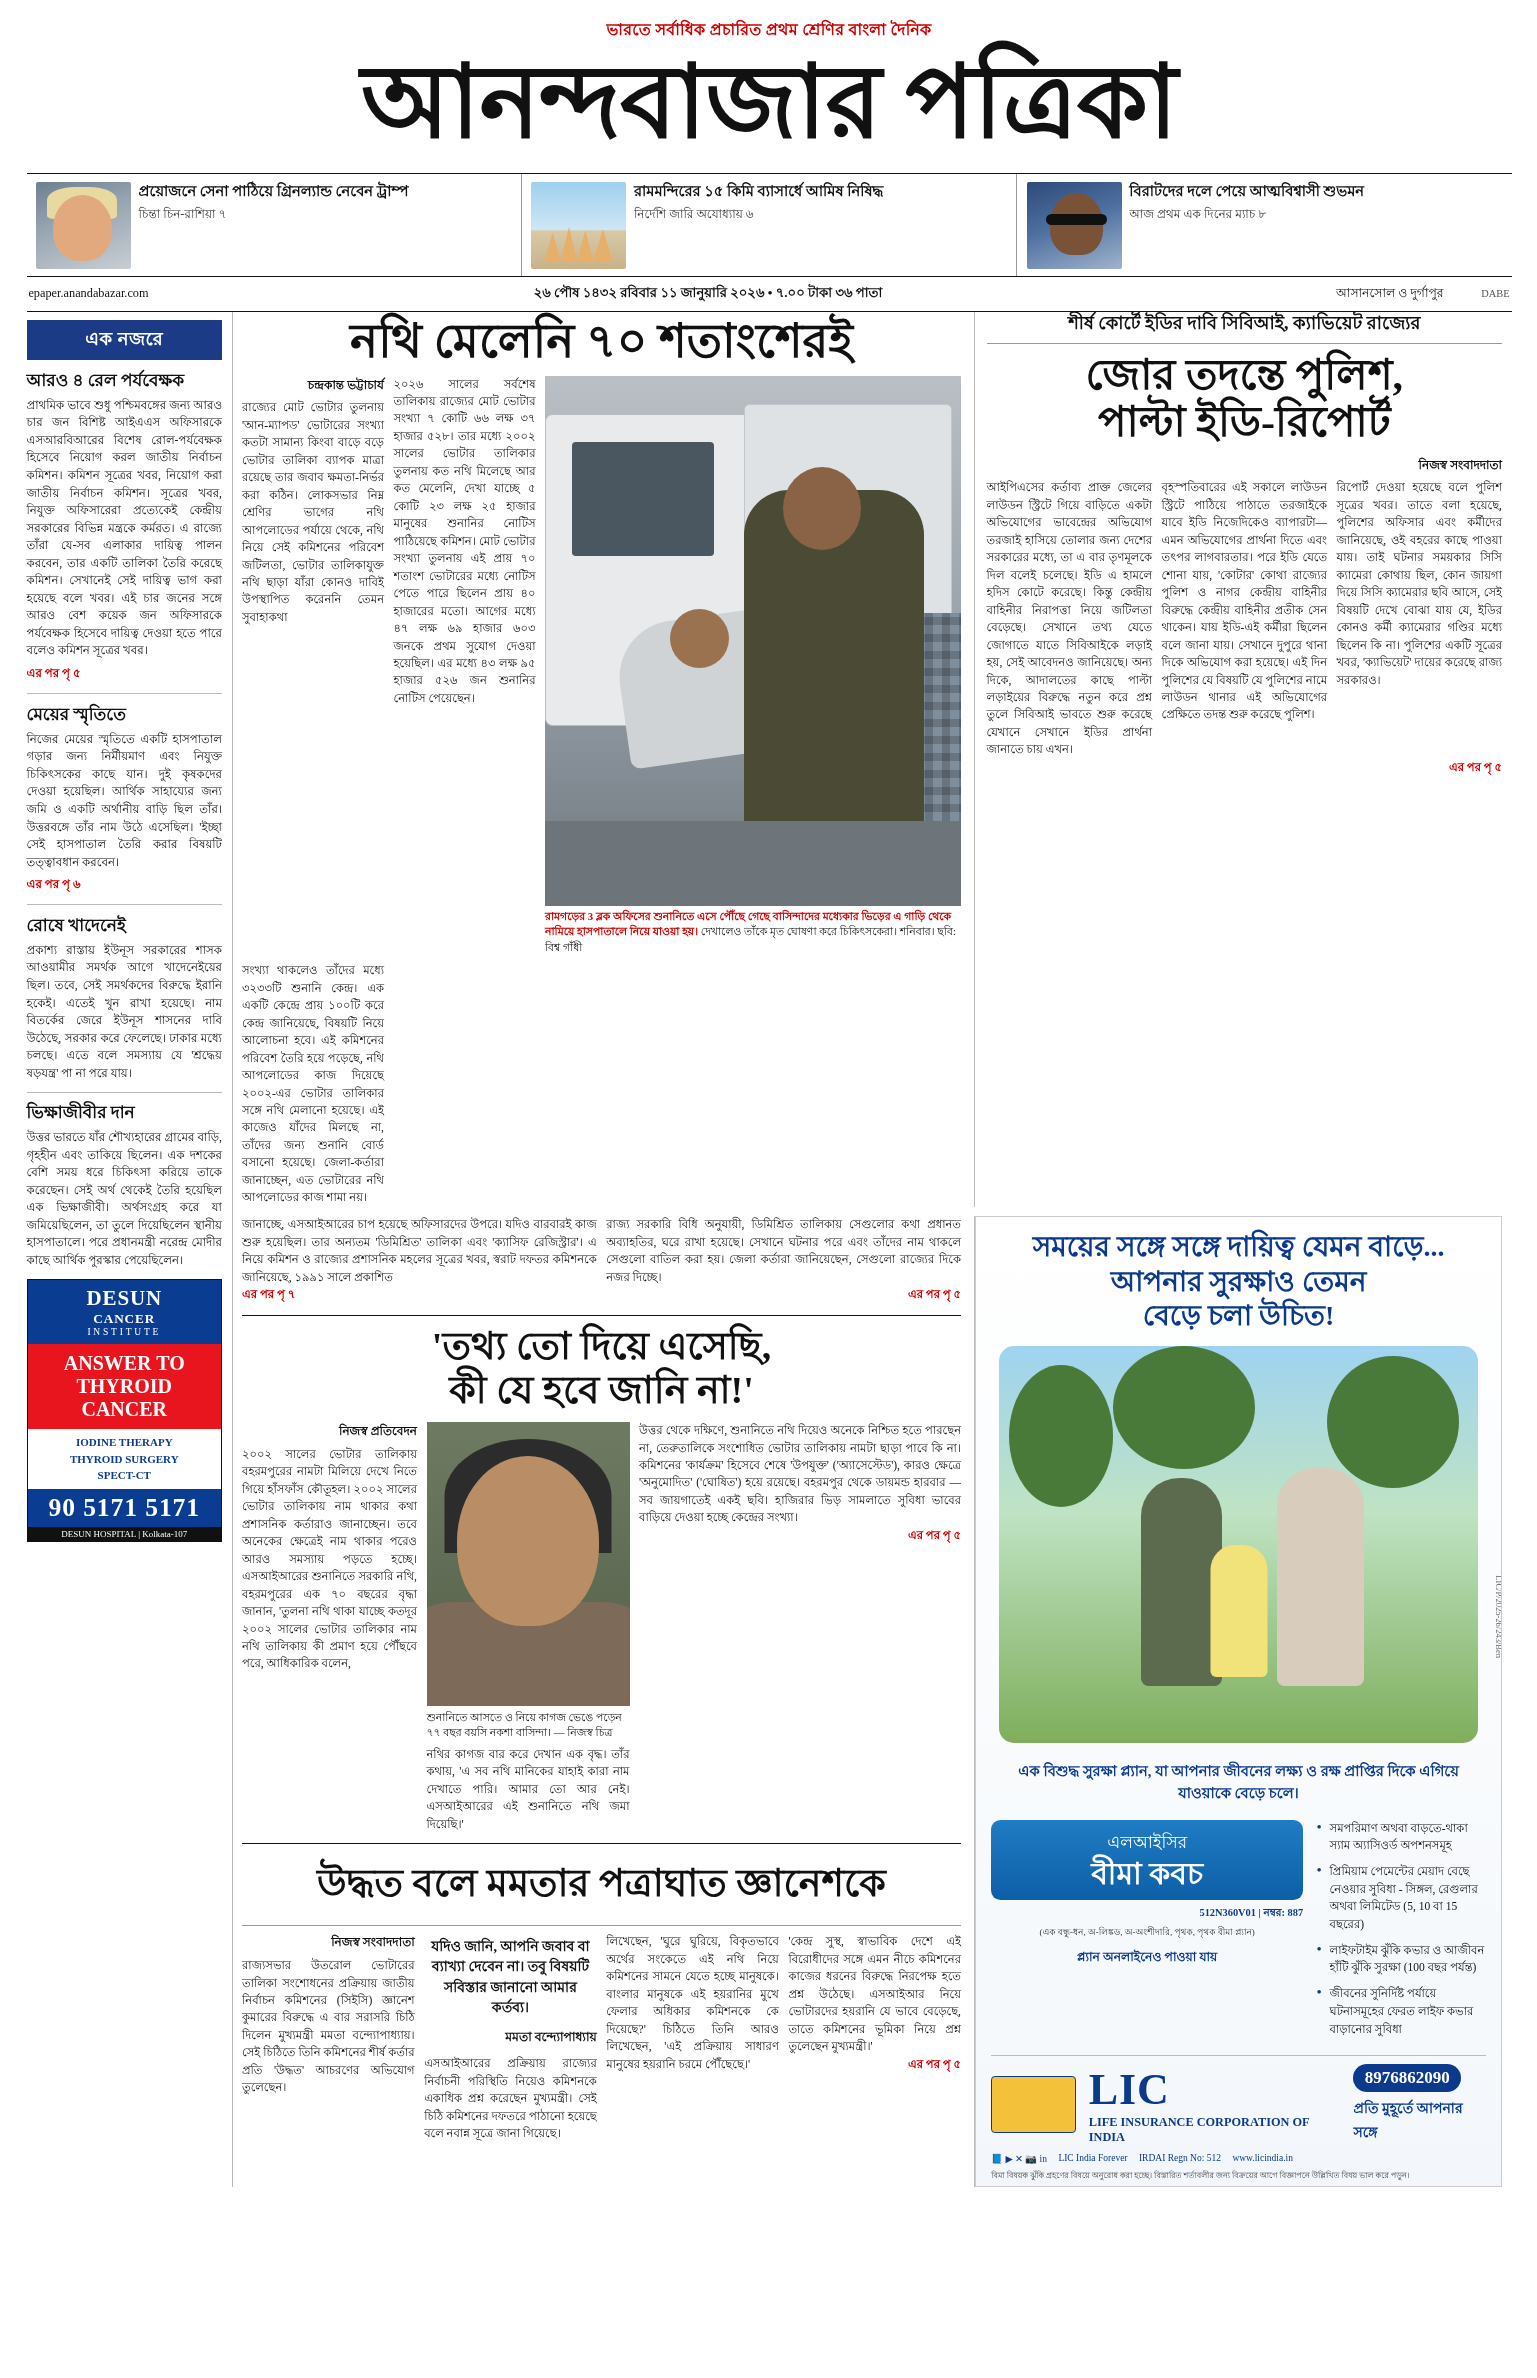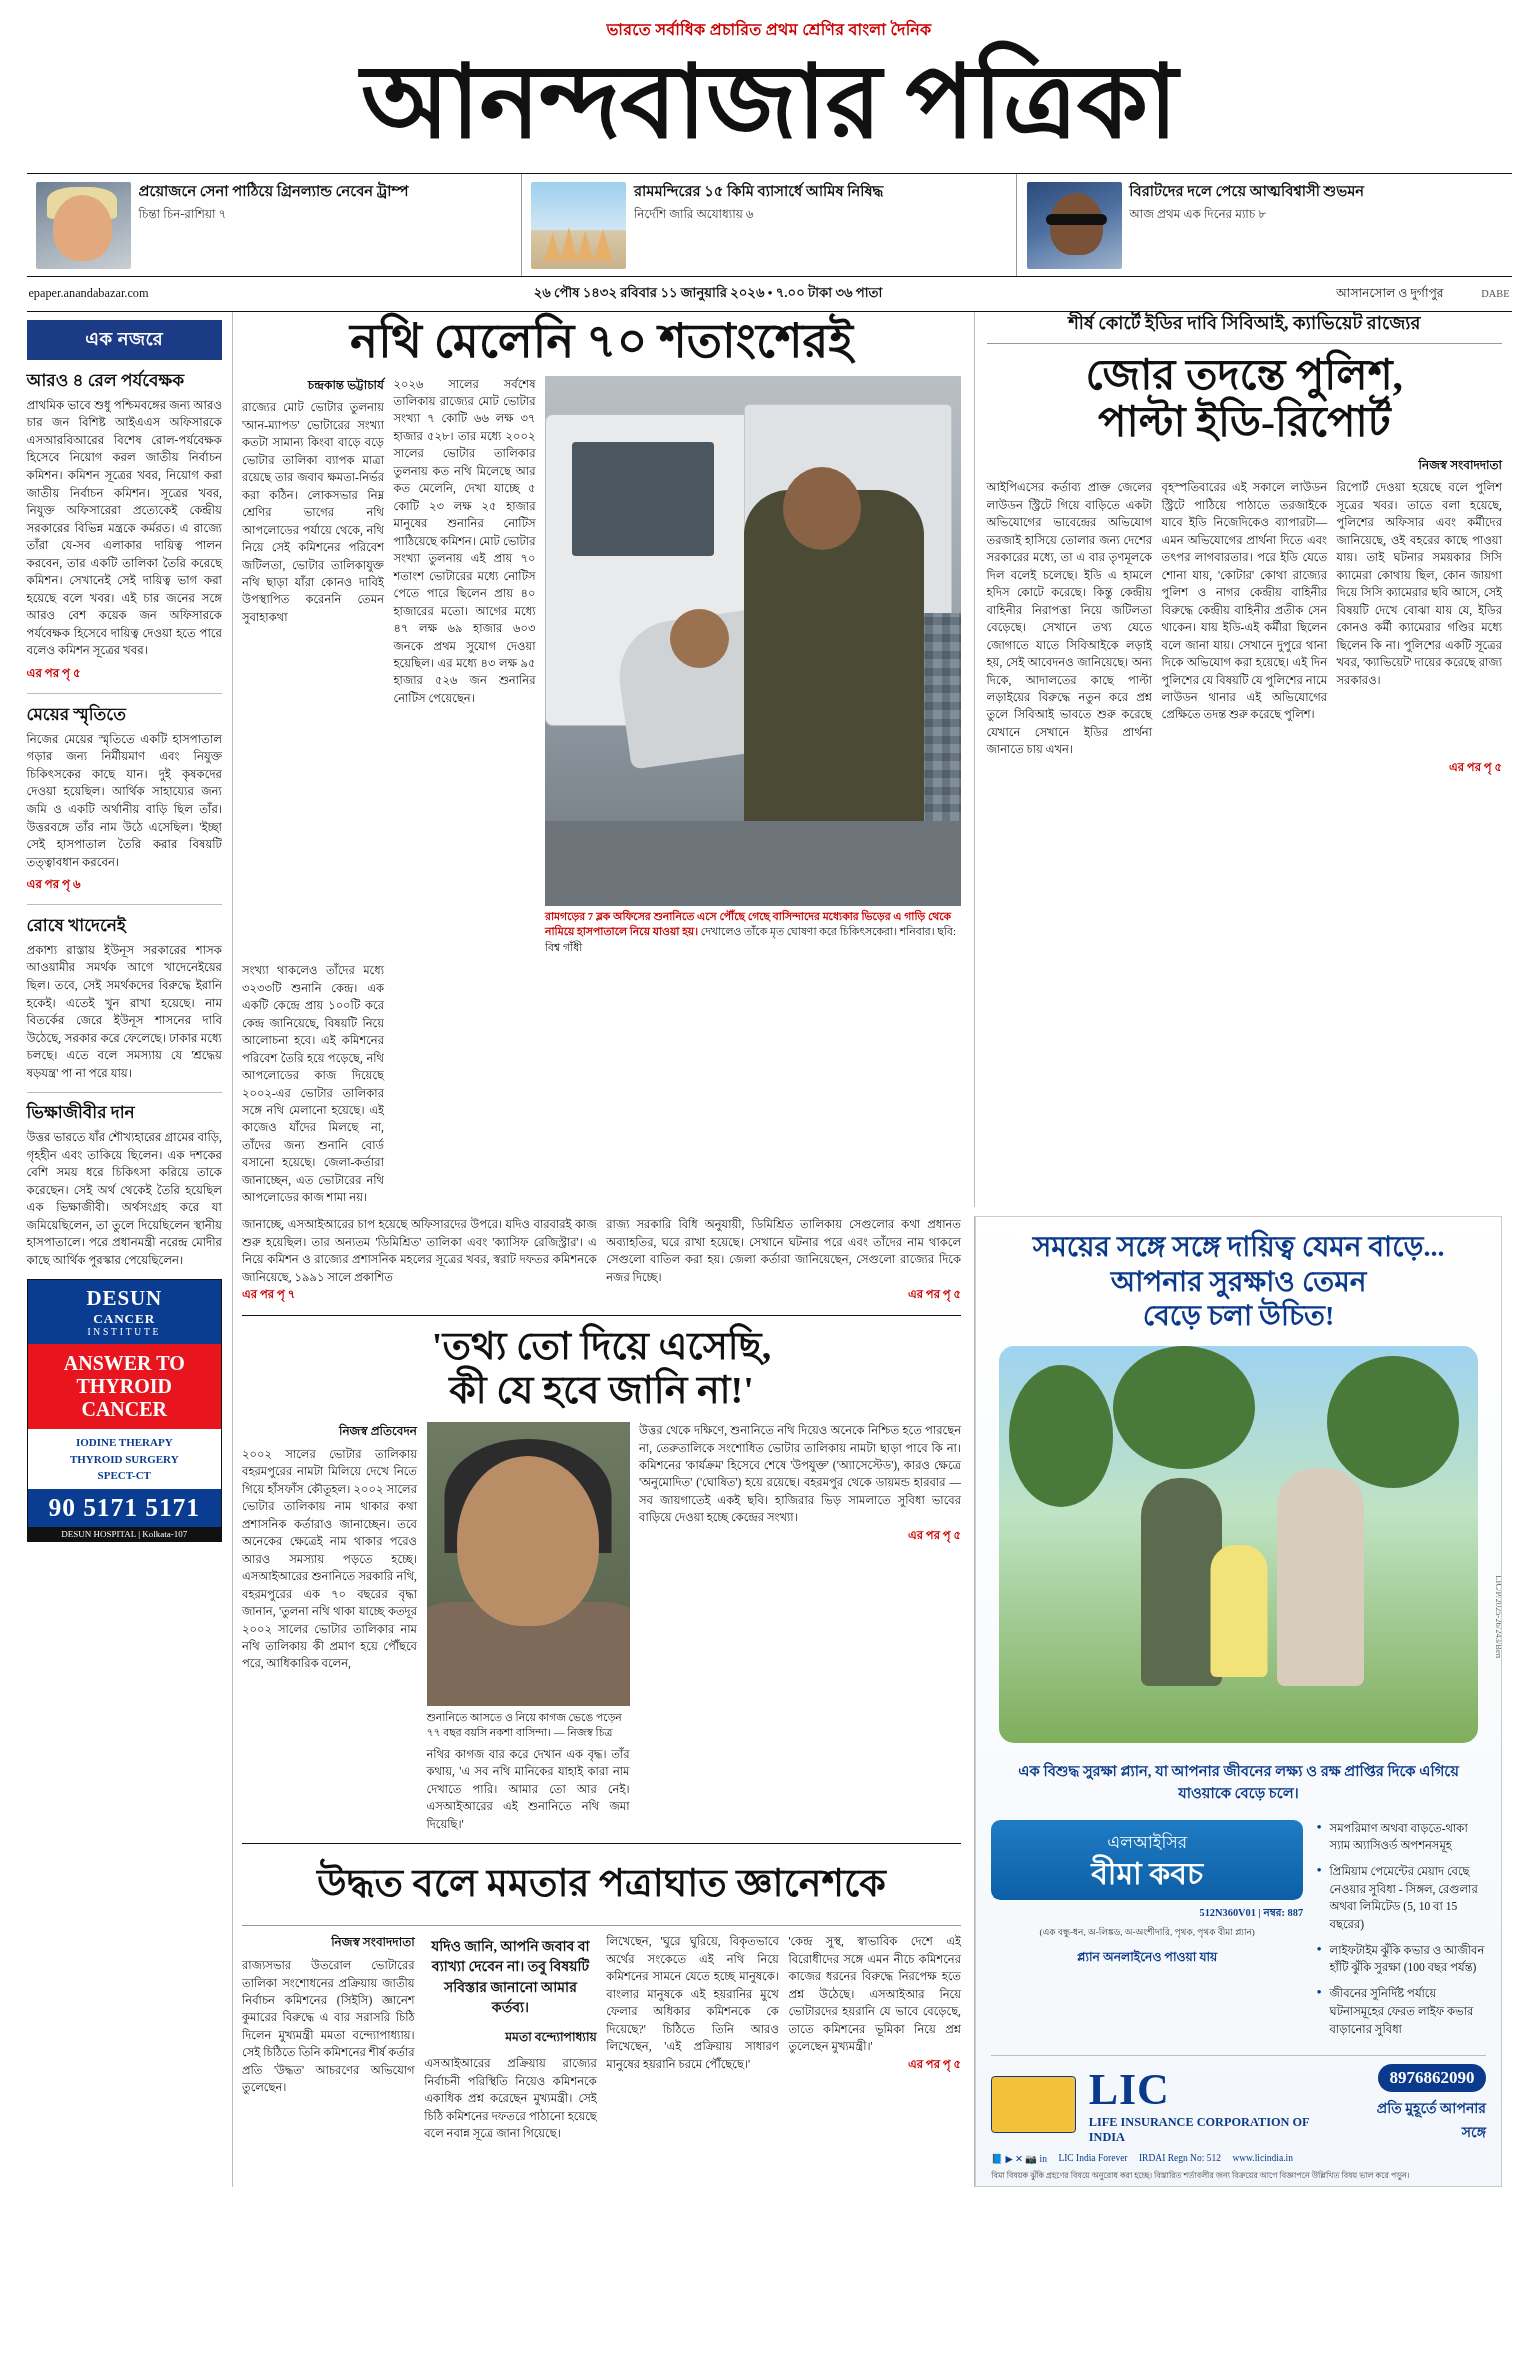--- a/index.html
+++ b/index.html
@@ -256,21 +256,21 @@
                 <div class="lp-van2"></div>
                 <div class="lp-blue"></div>
                 <div class="lp-check"></div>
                 <div class="lp-person2"></div>
                 <div class="lp-head2"></div>
                 <div class="lp-man"></div>
                 <div class="lp-head"></div>
                 <div class="lp-ground"></div>
               </div>
               <div class="cap">
-                <span class="red">রামগড়ের 7 ব্লক অফিসের শুনানিতে এসে পৌঁছে গেছে বাসিন্দাদের মধ্যেকার ভিড়ের এ গাড়ি থেকে নামিয়ে হাসপাতালে নিয়ে যাওয়া হয়।</span>
+                <span class="red">রামগড়ের 3 ব্লক অফিসের শুনানিতে এসে পৌঁছে গেছে বাসিন্দাদের মধ্যেকার ভিড়ের এ গাড়ি থেকে নামিয়ে হাসপাতালে নিয়ে যাওয়া হয়।</span>
                 <span>দেখালেও তাঁকে মৃত ঘোষণা করে চিকিৎসকেরা। শনিবার।</span>
                 <span>ছবি: বিশ্ব গাঁধী</span>
               </div>
             </div>
           </div>
           <div style="display:flex; gap:9.5px; margin-top:7.6px;">
             <div style="flex:0 0 142px;" class="ptext">সংখ্যা থাকলেও তাঁদের মধ্যে ৩২৩৩টি শুনানি কেন্দ্র। এক একটি কেন্দ্রে প্রায় ১০০টি করে কেন্দ্র জানিয়েছে, বিষয়টি নিয়ে আলোচনা হবে। এই কমিশনের পরিবেশ তৈরি হয়ে পড়েছে, নথি আপলোডের কাজ দিয়েছে ২০০২-এর ভোটার তালিকার সঙ্গে নথি মেলানো হয়েছে। এই কাজেও যাঁদের মিলছে না, তাঁদের জন্য শুনানি বোর্ড বসানো হয়েছে। জেলা-কর্তারা জানাচ্ছেন, এত ভোটারের নথি আপলোডের কাজ শামা নয়।</div>
             <div style="flex:1;"></div>
           </div>
         </div>
@@ -390,21 +390,21 @@
                 <div>জীবনের সুনির্দিষ্ট পর্যায়ে ঘটনাসমূহের ফেরত লাইফ কভার বাড়ানোর সুবিধা</div>
               </div>
             </div>
 
             <div class="lic-footer">
               <div class="lic-emblem"></div>
               <div>
                 <div class="lic-word">LIC</div>
                 <div class="lic-corp">LIFE INSURANCE CORPORATION OF INDIA</div>
               </div>
-              <div style="margin-left:auto; text-align:right;">
+              <div style="margin-left:auto; ">
                 <span class="phone-pill">8976862090</span>
                 <div style="font-size:14px;color:#0b3a8c;font-weight:bold;margin-top:5.7px;">প্রতি মুহূর্তে আপনার সঙ্গে</div>
               </div>
             </div>
             <div style="display:flex;gap:11.4px;font-size:9.5px;color:#0b3a8c;padding:0 15px 1.9px 15px;">
               <span>📘 ▶ ✕ 📷 in</span>
               <span>LIC India Forever</span>
               <span>IRDAI Regn No: 512</span>
               <span>www.licindia.in</span>
             </div>

